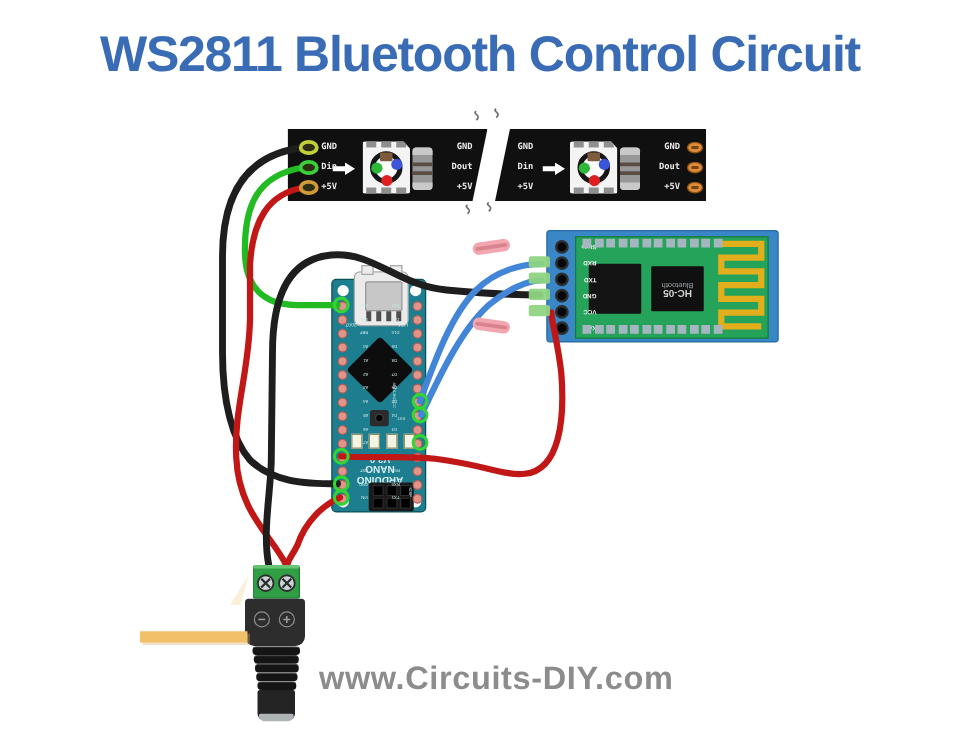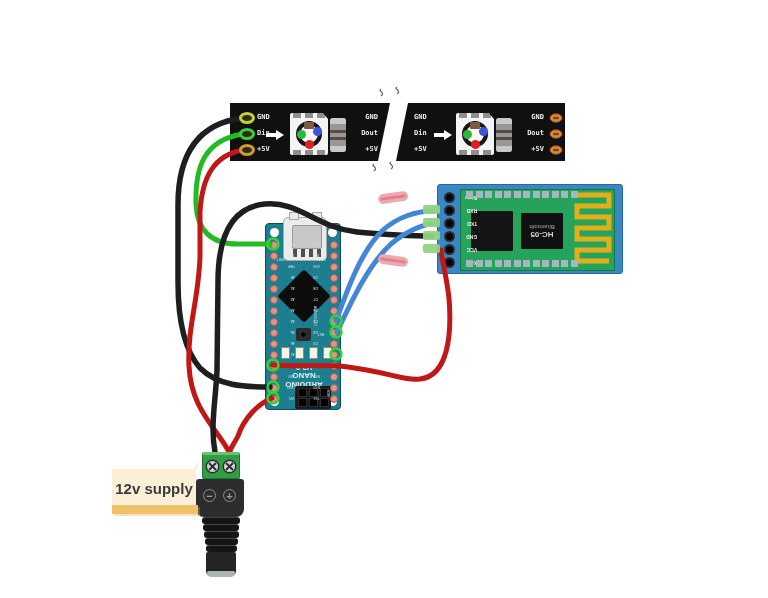--- a/index.html
+++ b/index.html
@@ -126,20 +126,21 @@
           display:flex;align-items:center;justify-content:center;font-size:15px;font-weight:600;
           color:#3c3c3c;z-index:6;}
   #supply-bar{position:absolute;left:112px;top:505px;width:86px;height:9px;background:#f1c169;
               box-shadow:2px 2px 0 rgba(220,170,90,.35);z-index:6;}
 </style>
 </head>
 <body>
 
 <div id="canvas">
 
+  <div id="title">WS2811 Bluetooth Control Circuit</div>
 
   <div id="seg1" class="strip">
     <svg class="arrow" width="18" height="10">
       <polygon points="0,3 10,3 10,0 18,5 10,10 10,7 0,7" fill="#ffffff"></polygon>
     </svg>
     <div class="led">
       <div class="notch n1"></div>
         <div class="notch n2"></div>
         <div class="notch n3"></div>
       <div class="notch n4"></div>
@@ -413,19 +414,19 @@
     <div class="rib r1"></div>
       <div class="rib r2"></div>
       <div class="rib r3"></div>
     <div class="rib r4"></div>
       <div class="rib r5"></div>
   </div>
   <div id="jack-tip"></div>
   <div id="jack-tip-band"></div>
 
   <div id="supply-tail"></div>
-  <div id="supply">12v supply</div>
   <div id="supply-bar"></div>
 
   <div id="footer">
+    <div id="f2">www.Circuits-DIY.com</div>
   </div>
 
 </div>
 
 </body></html>

